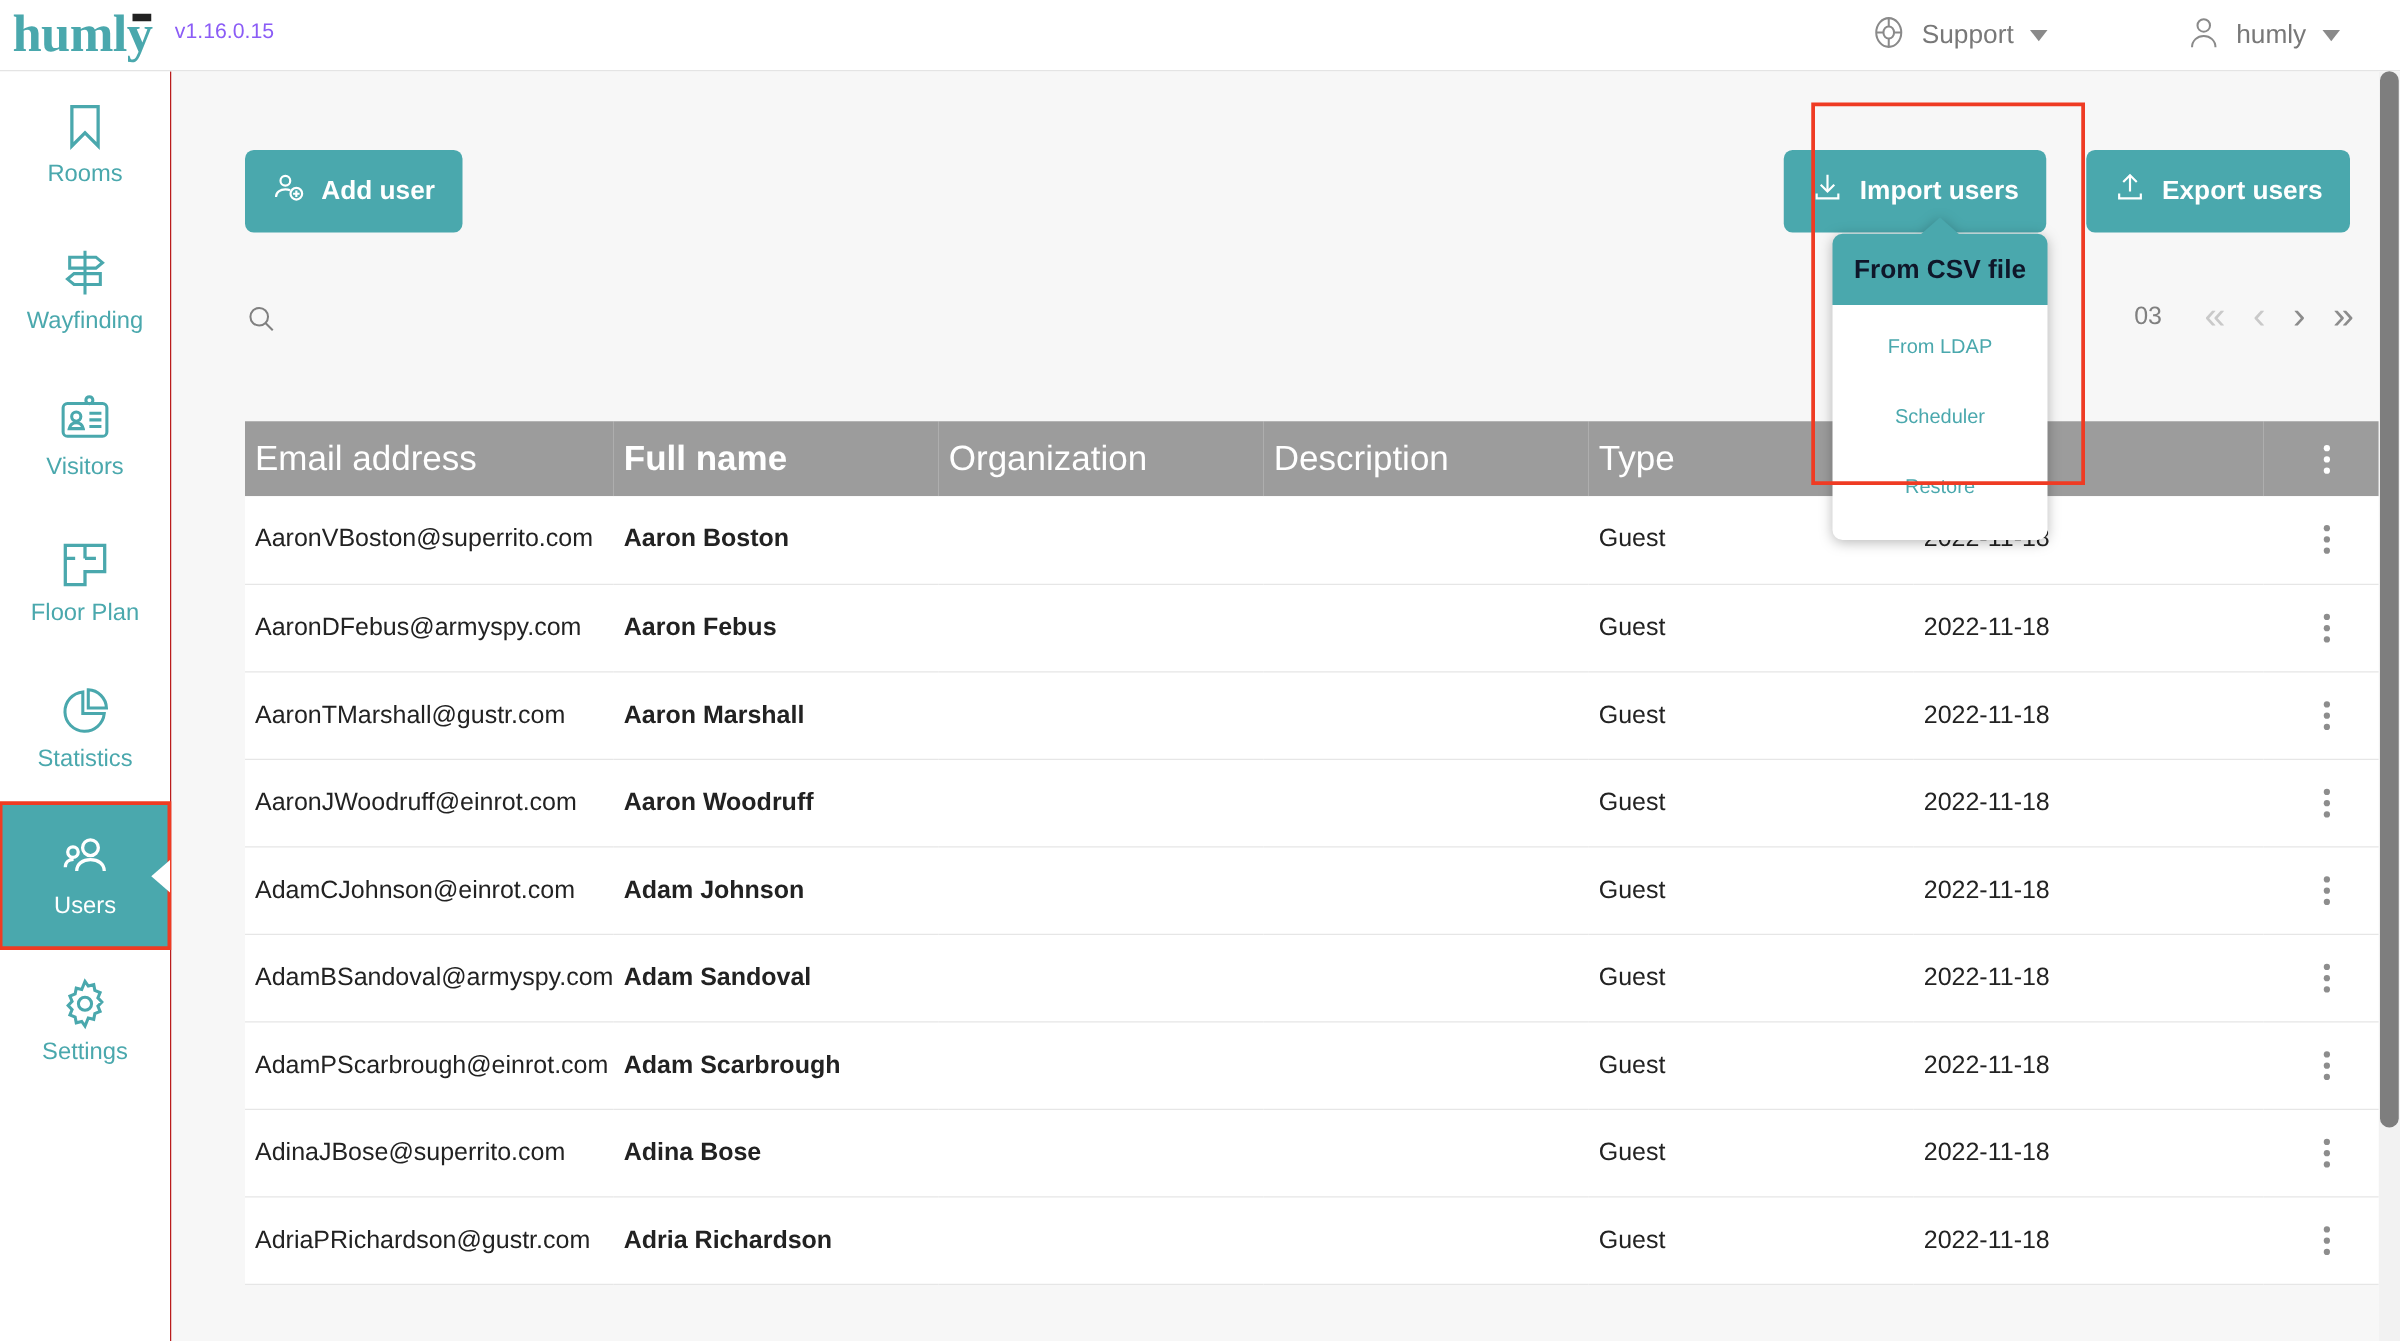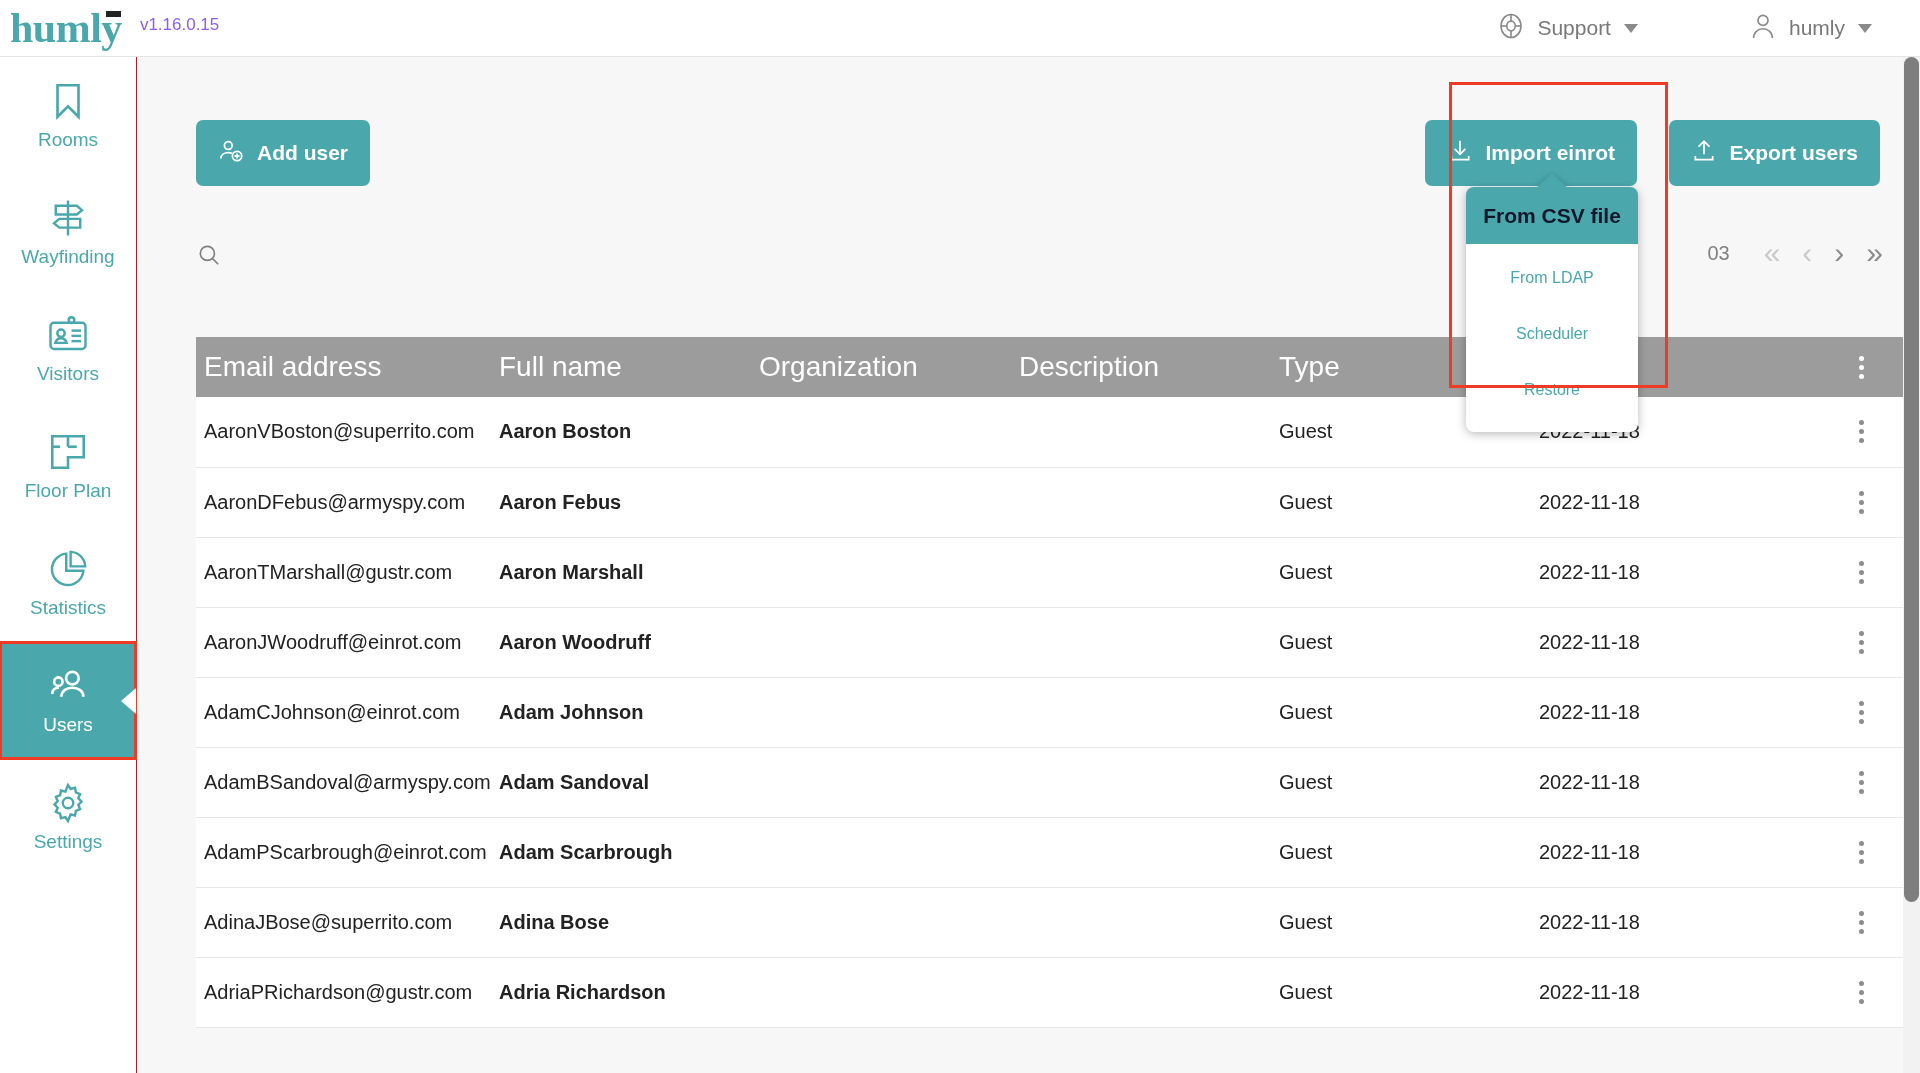--- a/index.html
+++ b/index.html
@@ -149,21 +149,21 @@
   thead th:first-child { padding-left: 8px; }
   tbody td {
     height: 70px; font-size: 20px; color: #222; padding-left: 8px;
     border-bottom: 1px solid #e6e6e6; background: #fff;
   }
   td.name { font-weight: 700; }
   .kebab { display: flex; flex-direction: column; align-items: center; gap: 4px; cursor: pointer; }
   .kebab span { width: 5px; height: 5px; border-radius: 50%; background: #8d8d8d; display: block; }
   .kebab.on-header span { background: #fff; }
   .col-email { width: 295px; }
-  .col-name  { width: 260px; }
+  .col-name  { width: 260px; font-weight: bold; }
   .col-org   { width: 260px; }
   .col-desc  { width: 260px; }
   .col-type  { width: 260px; }
   .col-date  { width: 280px; }
   .col-menu  { width: 100px; }
   th.col-menu, td.col-menu { text-align: center; padding-left: 0; }
 
   
   .scrollbar {
     position: absolute; top: 57px; right: 0; width: 17px; height: 1016px;
@@ -314,21 +314,21 @@
     </button>
 
     <button class="btn btn-import">
       <span>
         <svg viewBox="0 0 24 24" fill="none" stroke="#fff" stroke-width="1.6">
           <line x1="12" y1="2.5" x2="12" y2="14.5"></line>
           <polyline points="7,10 12,15 17,10"></polyline>
           <polyline points="4,16.5 4,20 20,20 20,16.5"></polyline>
         </svg>
       </span>
-      <span>Import einrot</span>
+      <span>Import users</span>
     </button>
 
     <button class="btn btn-export">
       <span>
         <svg viewBox="0 0 24 24" fill="none" stroke="#fff" stroke-width="1.6">
           <line x1="12" y1="15" x2="12" y2="3"></line>
           <polyline points="7,8 12,3 17,8"></polyline>
           <polyline points="4,16.5 4,20 20,20 20,16.5"></polyline>
         </svg>
       </span>

